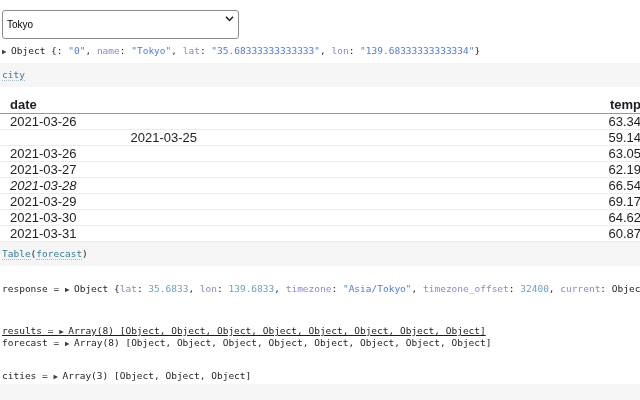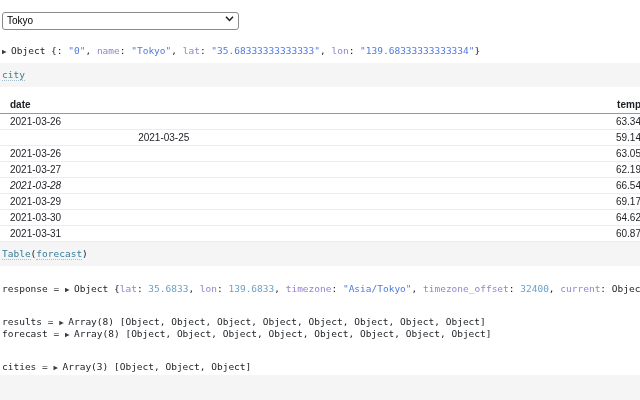--- a/index.html
+++ b/index.html
@@ -17,43 +17,43 @@
   .tok-plain { color:#1b1e23; }
   .tok-key   { color:#9682cd;margin-top:44px; }
   .tok-str   { color:#4f7bdf; }
   .tok-num   { color:#6ba1c6; }
   .tok-var   { color:#357d9e; border-bottom:1px dotted #a5bcc9; }
   .tok-arrow { color:#3c3c3c; font-size:7.5px; cursor:pointer; }
 
   .select-wrap { position:relative; width:237px; margin:10px 0 0 2px; height:18px; }
   .city-select {
     -webkit-appearance:none; appearance:none;
-    width:237px; height:18px; font-family:"Liberation Sans", sans-serif;
+    width:237px; height:29px; font-family:"Liberation Sans", sans-serif;
     font-size:10px; color:#000; padding:0 16px 0 4px;
     border:1px solid #8a8a8a; border-radius:3px; background:#ffffff;
   }
   .chevron { position:absolute; right:5px; top:6px; pointer-events:none; line-height:0; }
 
   .line1 { margin-top:17px; }
   .band-city { margin-top:6px; }
 
   .table-clip { width:640px; overflow:hidden; margin-top:9px; }
   table { border-collapse:collapse; width:643px; table-layout:fixed; }
   th, td {
-    font-family:"Liberation Sans", sans-serif; font-size:10px; line-height:11px;
+    font-family:"Liberation Sans", sans-serif; font-size:13px; line-height:11px;
     color:#1b1e23; padding:2px 4px;
   }
   th { font-weight:bold; border-bottom:1px solid #999999; padding-top:3px; padding-bottom:3px; }
   td { border-bottom:1px solid #ececec; }
   th:first-child, td:first-child { padding-left:10px; }
   th:last-child, td:last-child { padding-right:2px; }
 
   .band-tablecall { margin-top:0; }
   .line-response { margin-top:17px; }
-  .line-results  { margin-top:21px; }
+  .line-results  { margin-top:30px;text-decoration:underline; }
   .line-forecast { }
   .line-cities   { margin-top:21px; }
   .band-cities   { margin-top:2px; }
 </style>
 </head>
 <body>
 
 <div class="select-wrap">
   <select class="city-select">
     <option>Tokyo</option>

